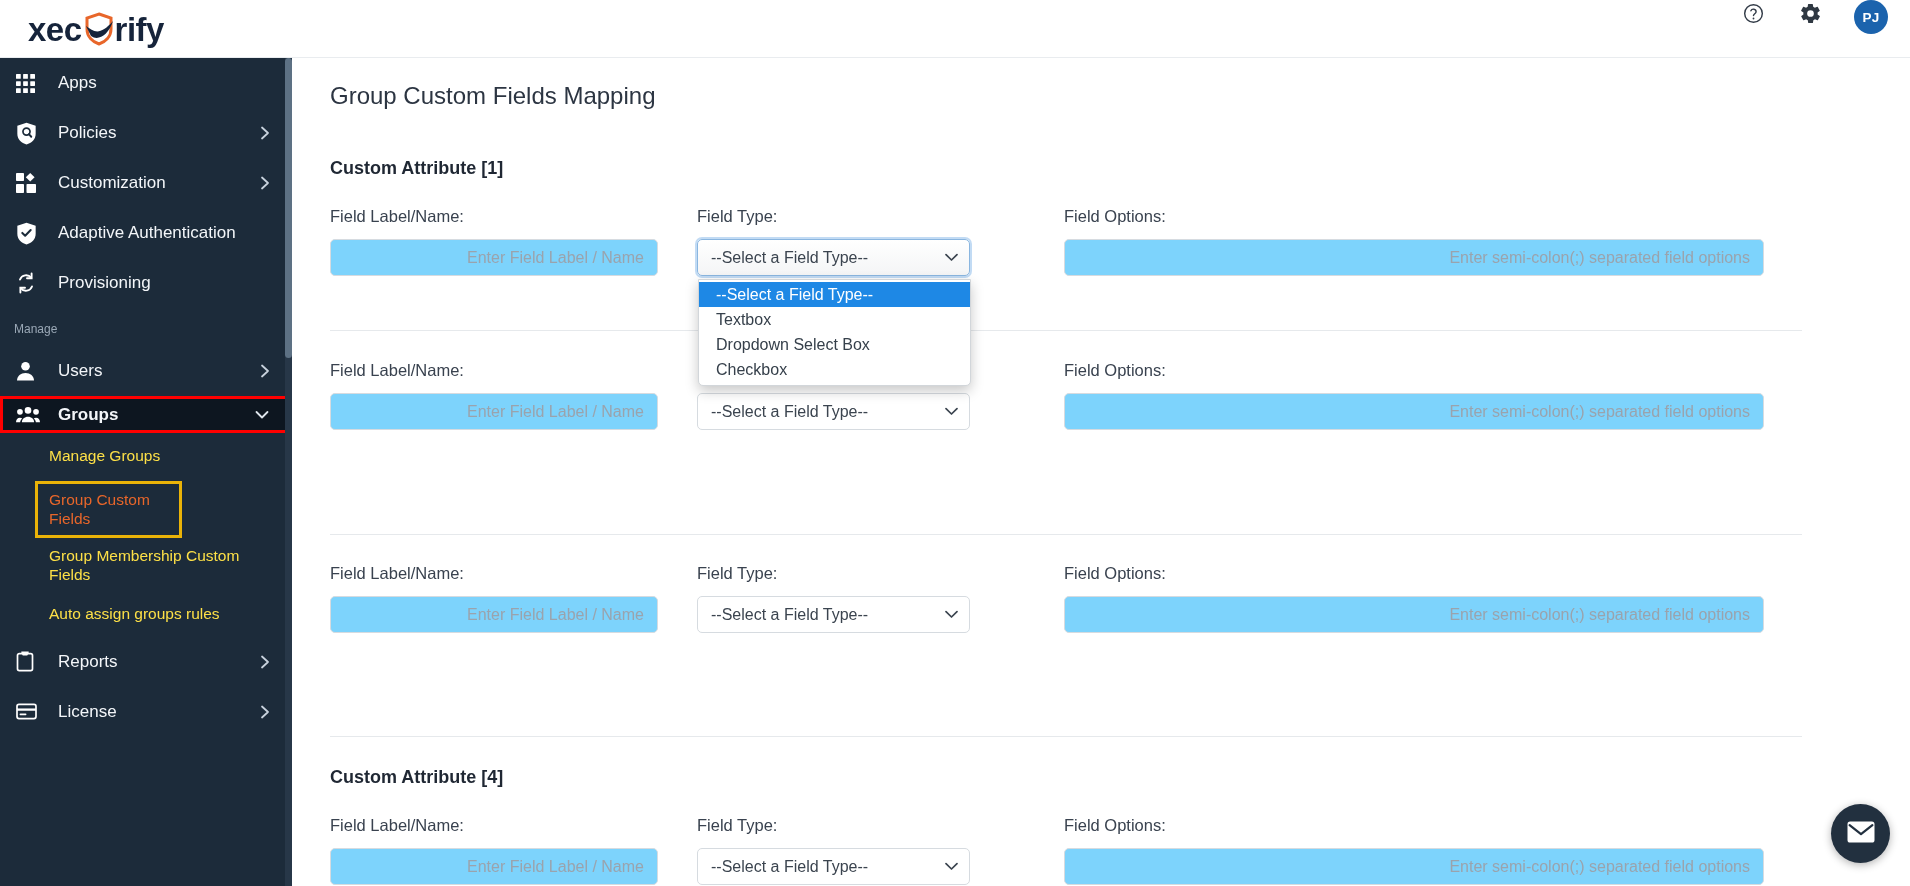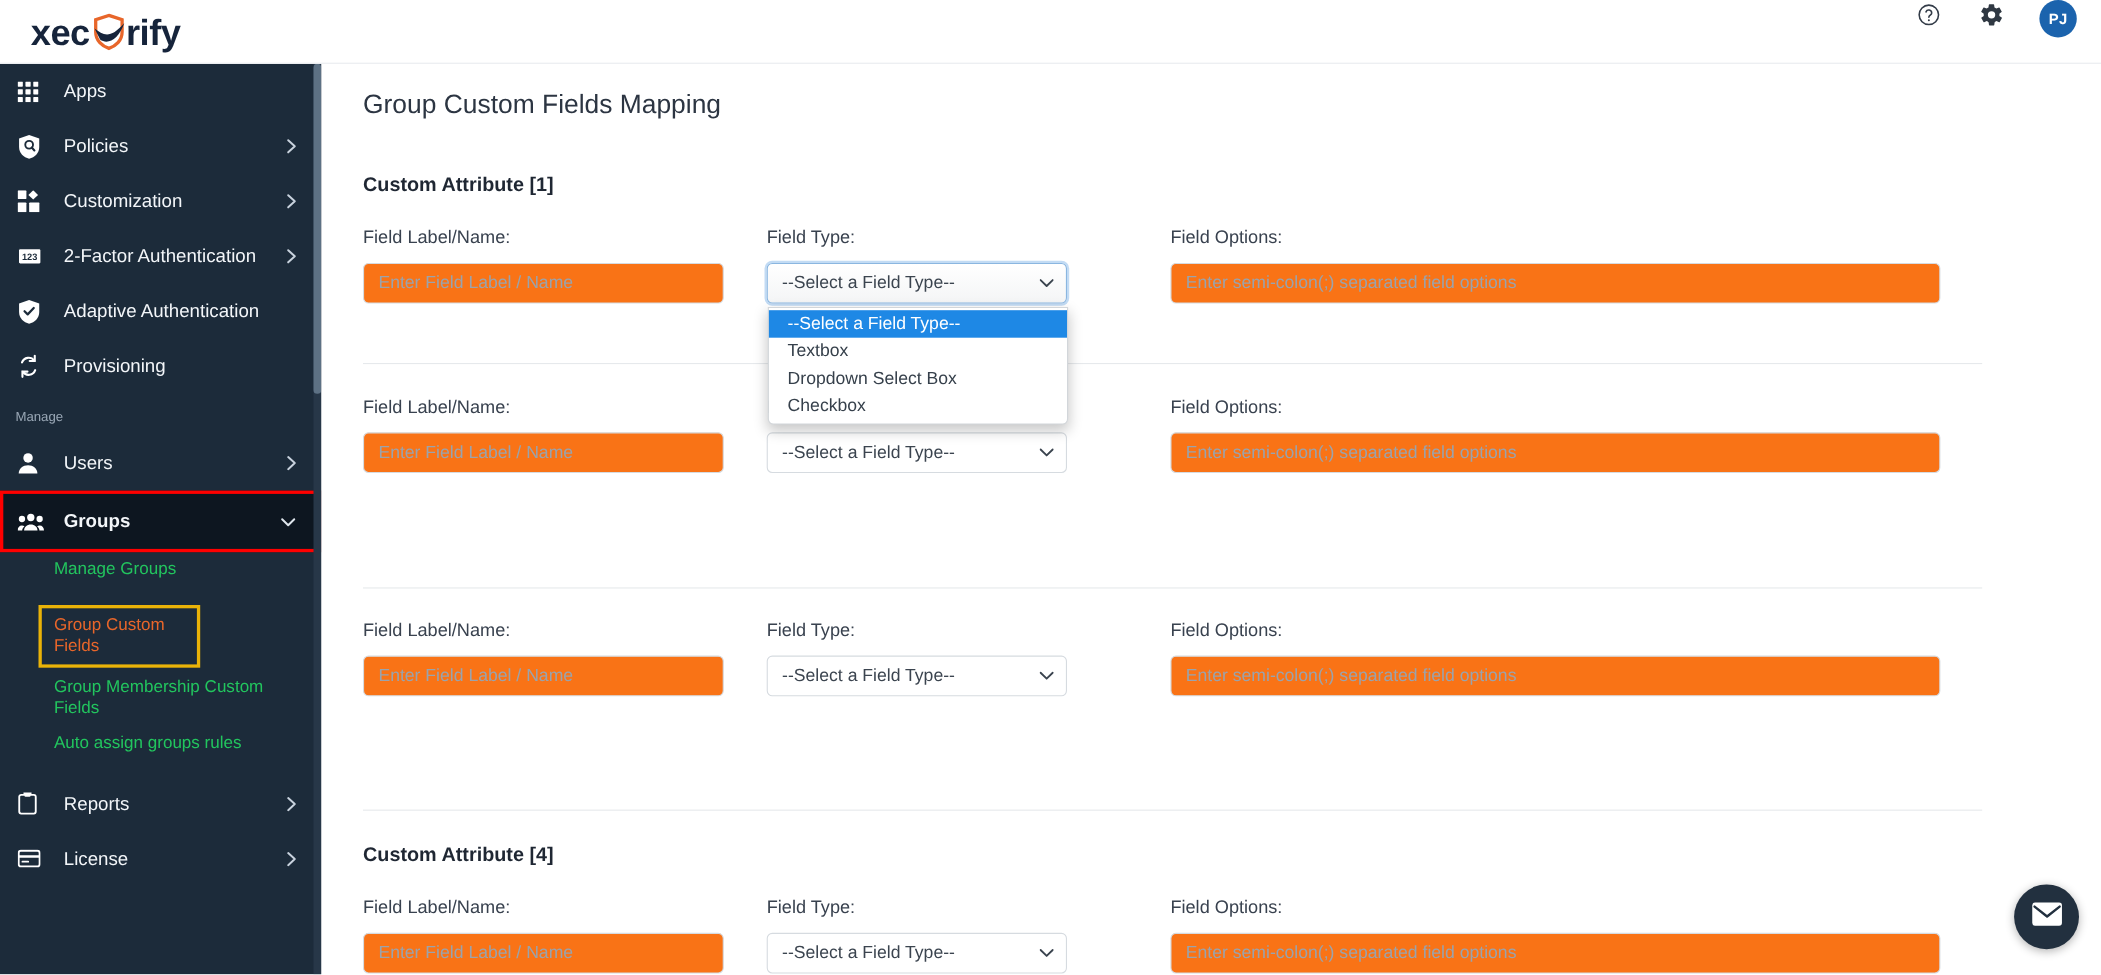--- a/index.html
+++ b/index.html
@@ -123,36 +123,37 @@
   .nav-label { flex: 1; }
   .chev {
     width: 14px; height: 14px;
     color: #c8d2dd;
     display: flex; align-items: center; justify-content: center;
   }
 
   .nav-item.highlighted {
     background: #0d1620;
     border: 3px solid #ff0000;
-    height: 56px;
+    height: 37px;
     padding-left: 13px;
   }
   .nav-item.highlighted .nav-label { font-weight: 600; }
 
   .section-head {
     color: #9aa8b6;
     font-size: 12px;
     padding: 14px 0 10px 14px;
   }
 
   .subnav {
     display: flex;
+    align-items: center;
     min-height: 46px;
     padding: 6px 22px 6px 49px;
-    color: #22c55e;
+    color: #fde047;
     font-size: 15.5px;
     line-height: 1.25;
     cursor: pointer;
   }
   .subnav.boxed {
     color: #e8662a;
     border: 3px solid #eab308;
     margin: 2px 110px 2px 35px;
     padding-left: 11px;
     min-height: 38px;
@@ -218,26 +219,27 @@
     font-size: 16.5px;
     color: #39424f;
     margin-bottom: 13px;
   }
 
   .f-input {
     width: 328px;
     height: 37px;
     border: 1px solid #d6dbe0;
     border-radius: 5px;
-    background: #f97316;
+    background: #7dd3fc;
     font-size: 16px;
     color: #3b444f;
     padding: 0 13px;
     font-family: "Liberation Sans", sans-serif;
     outline: none;
+    text-align: right;
   }
   .f-input::placeholder { color: #9aa3ad; }
   .col-opts .f-input { width: 700px; }
 
   .f-select {
     position: relative;
     width: 273px;
     height: 37px;
     border: 1px solid #d6dbe0;
     border-radius: 5px;
@@ -395,34 +397,20 @@
           </svg>
         </span>
         <span class="nav-label">Customization</span>
         <span class="chev">
           <svg width="11" height="14" viewBox="0 0 11 14" fill="none" stroke="#c8d2dd" stroke-width="1.8">
               <path d="M2 1.5 L8 7 L2 12.5" stroke-linecap="round" stroke-linejoin="round"></path>
             </svg>
         </span>
       </div>
 
-      <div class="nav-item">
-        <span class="ico">
-          <svg width="22" height="16" viewBox="0 0 24 17">
-            <rect x="0.8" y="0.8" width="22.4" height="15.4" rx="1.8" fill="#ffffff" stroke="#1c2b3a" stroke-width="1.2"></rect>
-            <text x="12" y="12.2" font-family="Liberation Sans, sans-serif" font-size="9.2" font-weight="700" fill="#1c2b3a" text-anchor="middle">123</text>
-          </svg>
-        </span>
-        <span class="nav-label">2-Factor Authentication</span>
-        <span class="chev">
-          <svg width="11" height="14" viewBox="0 0 11 14" fill="none" stroke="#c8d2dd" stroke-width="1.8">
-              <path d="M2 1.5 L8 7 L2 12.5" stroke-linecap="round" stroke-linejoin="round"></path>
-            </svg>
-        </span>
-      </div>
 
       <div class="nav-item">
         <span class="ico">
           <svg width="21" height="23" viewBox="0 0 22 24" fill="#ffffff">
             <path d="M11 0.8 L20.6 4 v8.2c0 6-4.3 9.7-9.6 11.2C5.7 21.9 1.4 18.2 1.4 12.2V4z"></path>
             <path d="M6.6 11.4 L9.6 14.4 L15.4 8.3" fill="none" stroke="#1c2b3a" stroke-width="2.1" stroke-linecap="round" stroke-linejoin="round"></path>
           </svg>
         </span>
         <span class="nav-label">Adaptive Authentication</span>
       </div>

